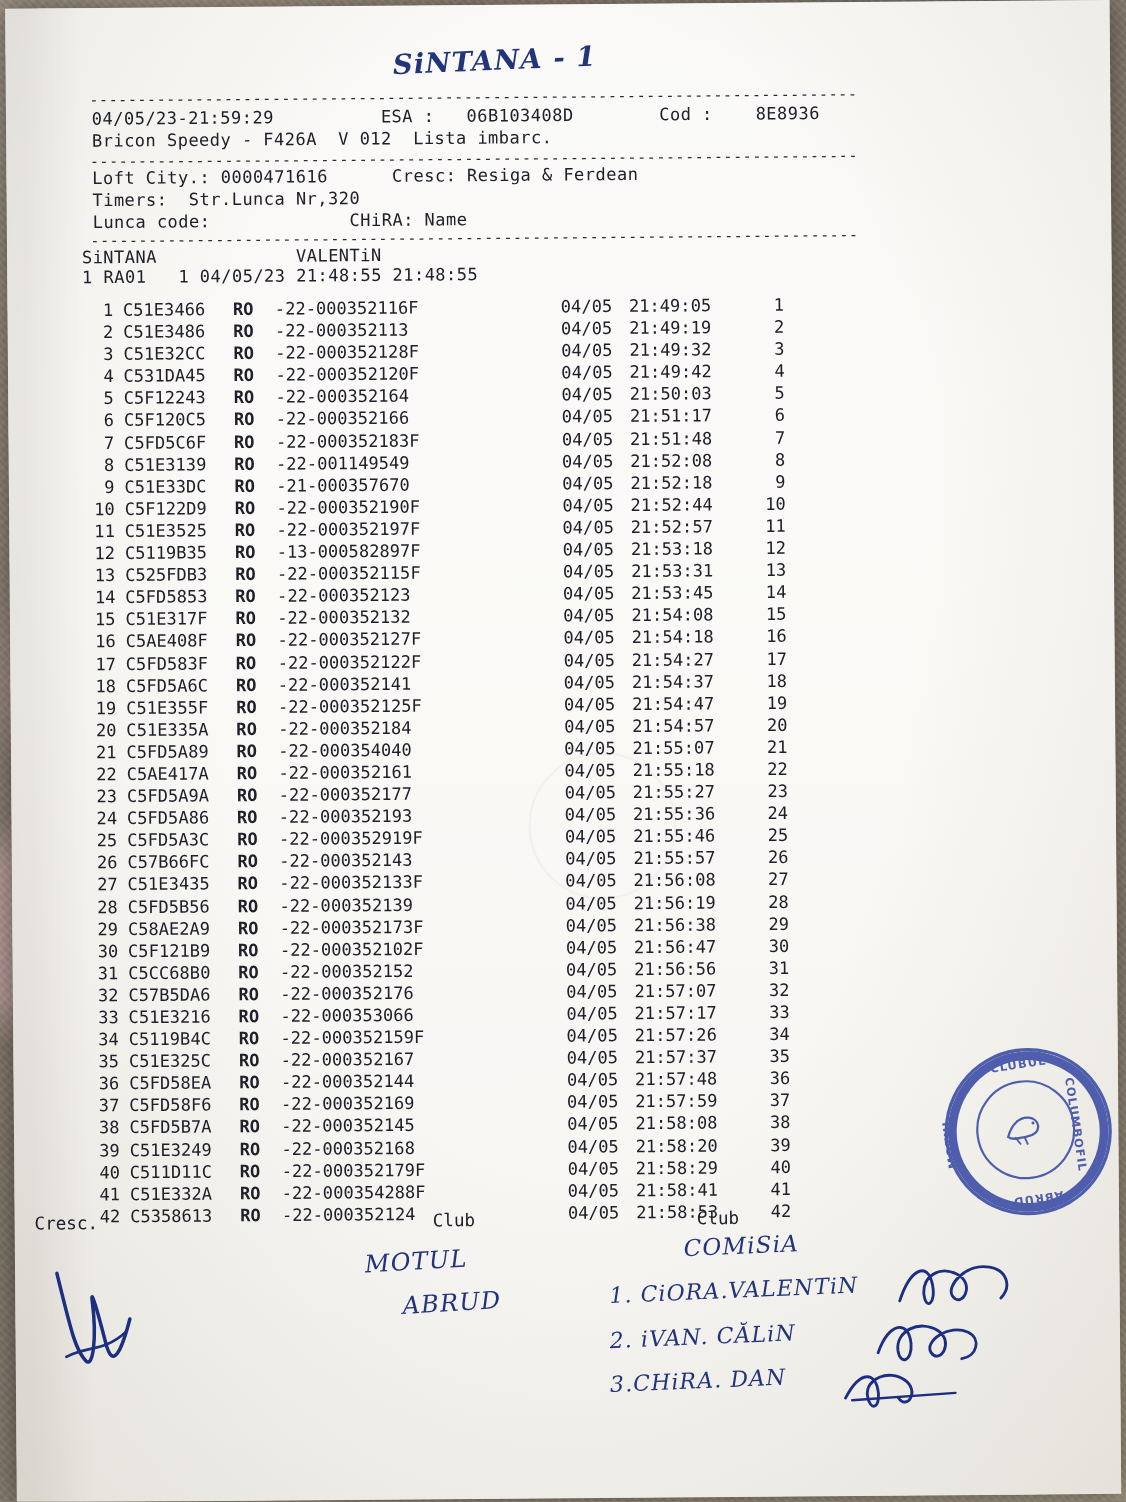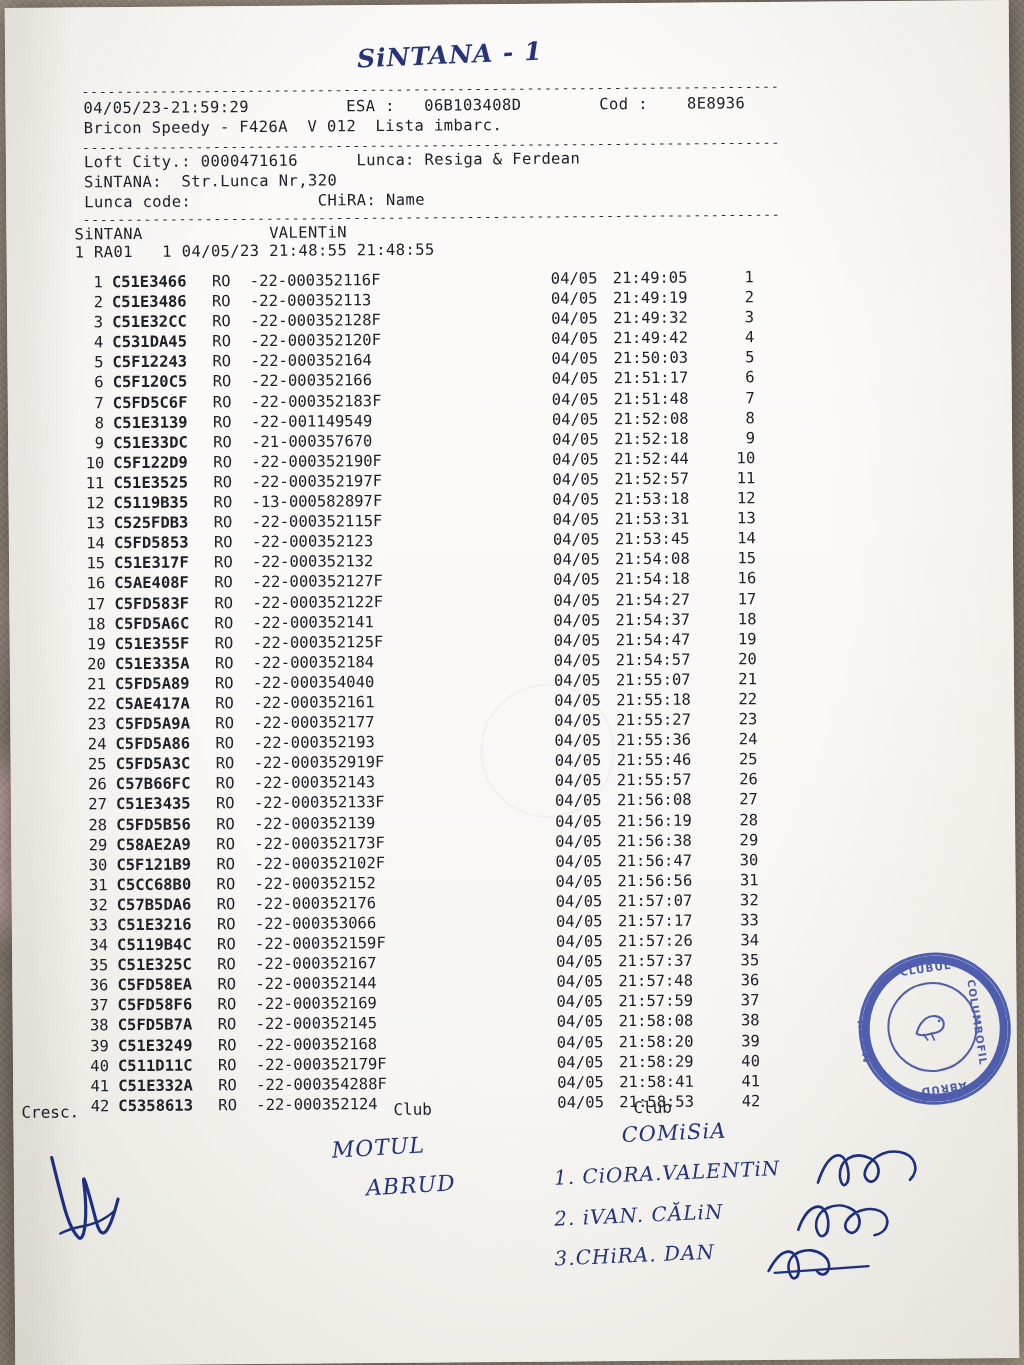--- a/index.html
+++ b/index.html
@@ -82,30 +82,30 @@
   #loft2{left:78px;top:166px;}
   #loft3{left:78px;top:186px;}
   #hdr-sep3{left:76px;top:204px;}
   #timers1{left:68px;top:218px;}
   #timers2{left:68px;top:236px;}
 
   
   .rows{position:absolute;left:62px;top:266px;}
   .row{height:20.1px;display:block;white-space:pre;font-size:15.5px;color:#20202a;}
   .idx{display:inline-block;width:34px;text-align:right;}
-  .ring{display:inline-block;width:100px;padding-left:9px;font-weight:bold;}
-  .ctry{display:inline-block;width:38px;}
+  .ring{display:inline-block;width:100px;padding-left:9px;}
+  .ctry{display:inline-block;width:38px;font-weight:bold;}
   .serial{display:inline-block;width:260px;}
-  .date{display:inline-block;width:62px;margin-left:41px;}
+  .date{display:inline-block;width:62px;}
   .time{display:inline-block;width:105px;}
   .seq{display:inline-block;width:36px;text-align:right;}
 
   
   .foot{position:absolute;font-size:16px;color:#20202a;font-family:"DejaVu Sans Mono",monospace;}
-  #foot-cresc{left:8px;top:1095px;text-align:center;}
+  #foot-cresc{left:18px;top:1095px;text-align:center;}
   #foot-club1{left:380px;top:1095px;}
   #foot-club2{left:620px;top:1095px;}
 
   .h-motul{position:absolute;left:318px;top:1130px;font-size:22px;transform:rotate(-3deg);}
   .h-abrud{position:absolute;left:352px;top:1168px;font-size:22px;transform:rotate(-3deg);}
   .h-comisia{position:absolute;left:608px;top:1118px;font-size:21px;transform:rotate(-2deg);}
   .h-n1{position:absolute;left:540px;top:1158px;font-size:20px;transform:rotate(-2deg);}
   .h-n2{position:absolute;left:540px;top:1200px;font-size:20px;transform:rotate(-2deg);}
   .h-n3{position:absolute;left:540px;top:1240px;font-size:20px;transform:rotate(-2deg);}
 
@@ -160,23 +160,23 @@
       <div class="title-hand hand">SiNTANA - 1</div>
 
       <div class="block sep" id="hdr-sep1">--------------------------------------------------------------------------------</div>
 
       <div class="block mono" id="hdr-line1"><span>04/05/23-21:59:29</span><span>          </span><span>ESA :</span><span>   </span><span>06B103408D</span><span>        </span><span>Cod :</span><span>    </span><span>8E8936</span></div>
 
       <div class="block mono" id="hdr-line2">Bricon Speedy - F426A  V 012  Lista imbarc.</div>
 
       <div class="block sep" id="hdr-sep2">--------------------------------------------------------------------------------</div>
 
-      <div class="block mono" id="loft1"><span>Loft City.:</span><span> </span><span>0000471616</span><span>      </span><span>Lunca:</span><span> </span><span>Resiga &amp; Ferdean</span></div>
-
-      <div class="block mono" id="loft2"><span>SiNTANA:</span><span>  </span><span>Str.Lunca Nr,320</span></div>
+      <div class="block mono" id="loft1"><span>Loft City.:</span><span> </span><span>0000471616</span><span>      </span><span>Cresc:</span><span> </span><span>Resiga &amp; Ferdean</span></div>
+
+      <div class="block mono" id="loft2"><span>Timers:</span><span>  </span><span>Str.Lunca Nr,320</span></div>
 
       <div class="block mono" id="loft3"><span>Lunca code:</span><span>             </span><span>CHiRA:</span><span> </span><span>Name</span></div>
 
       <div class="block sep" id="hdr-sep3">--------------------------------------------------------------------------------</div>
 
       <div class="block mono" id="timers1"><span>SiNTANA</span><span>             </span><span>VALENTiN</span></div>
 
       <div class="block mono" id="timers2">1 RA01   1 04/05/23 21:48:55 21:48:55</div>
 
       <div class="watermark"></div>

